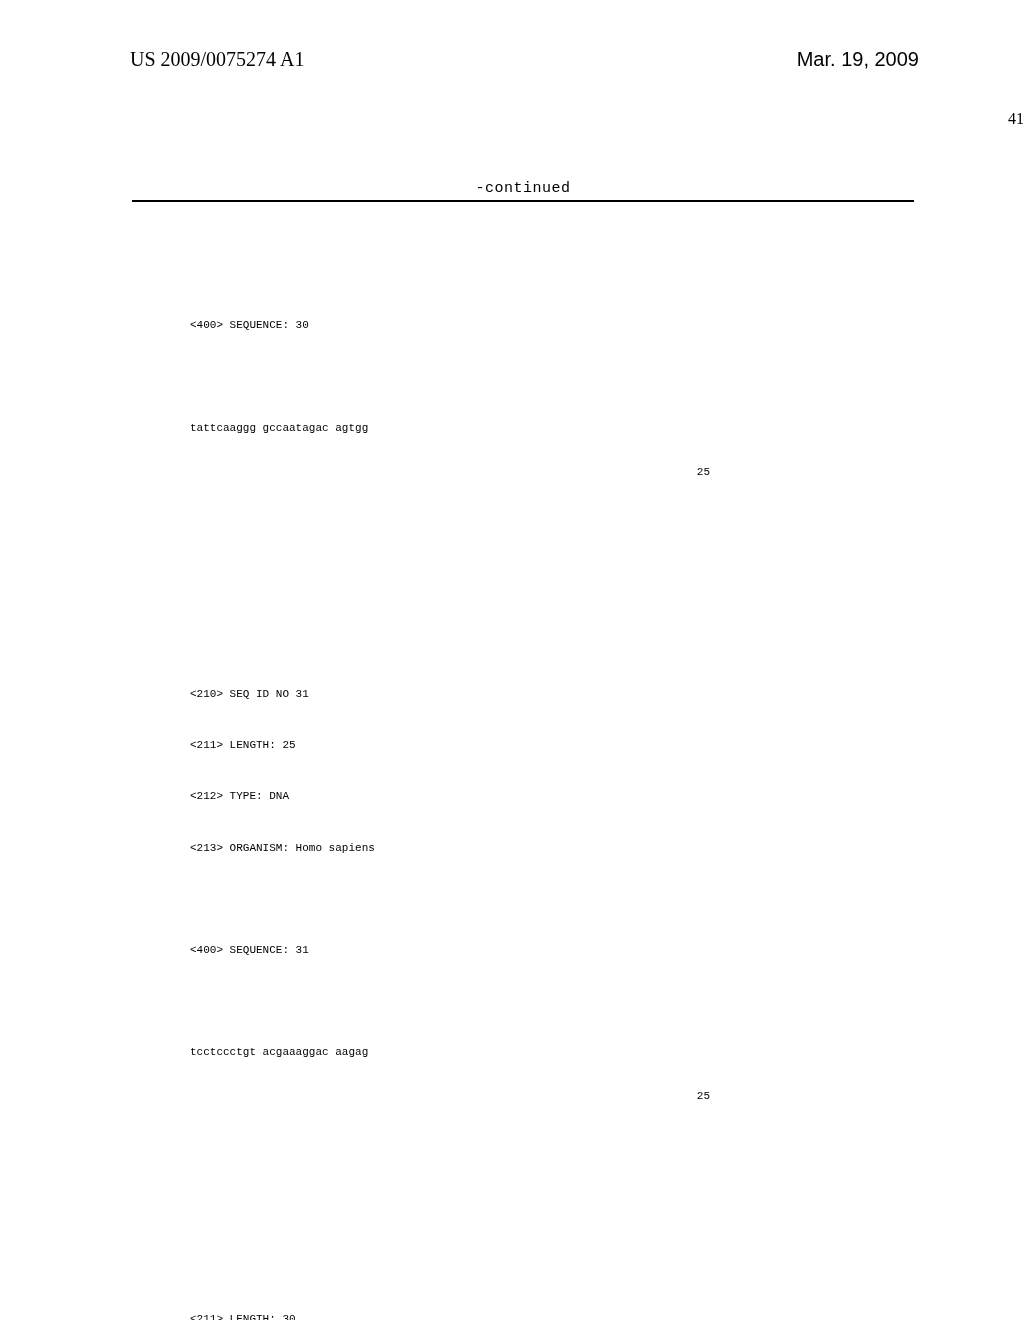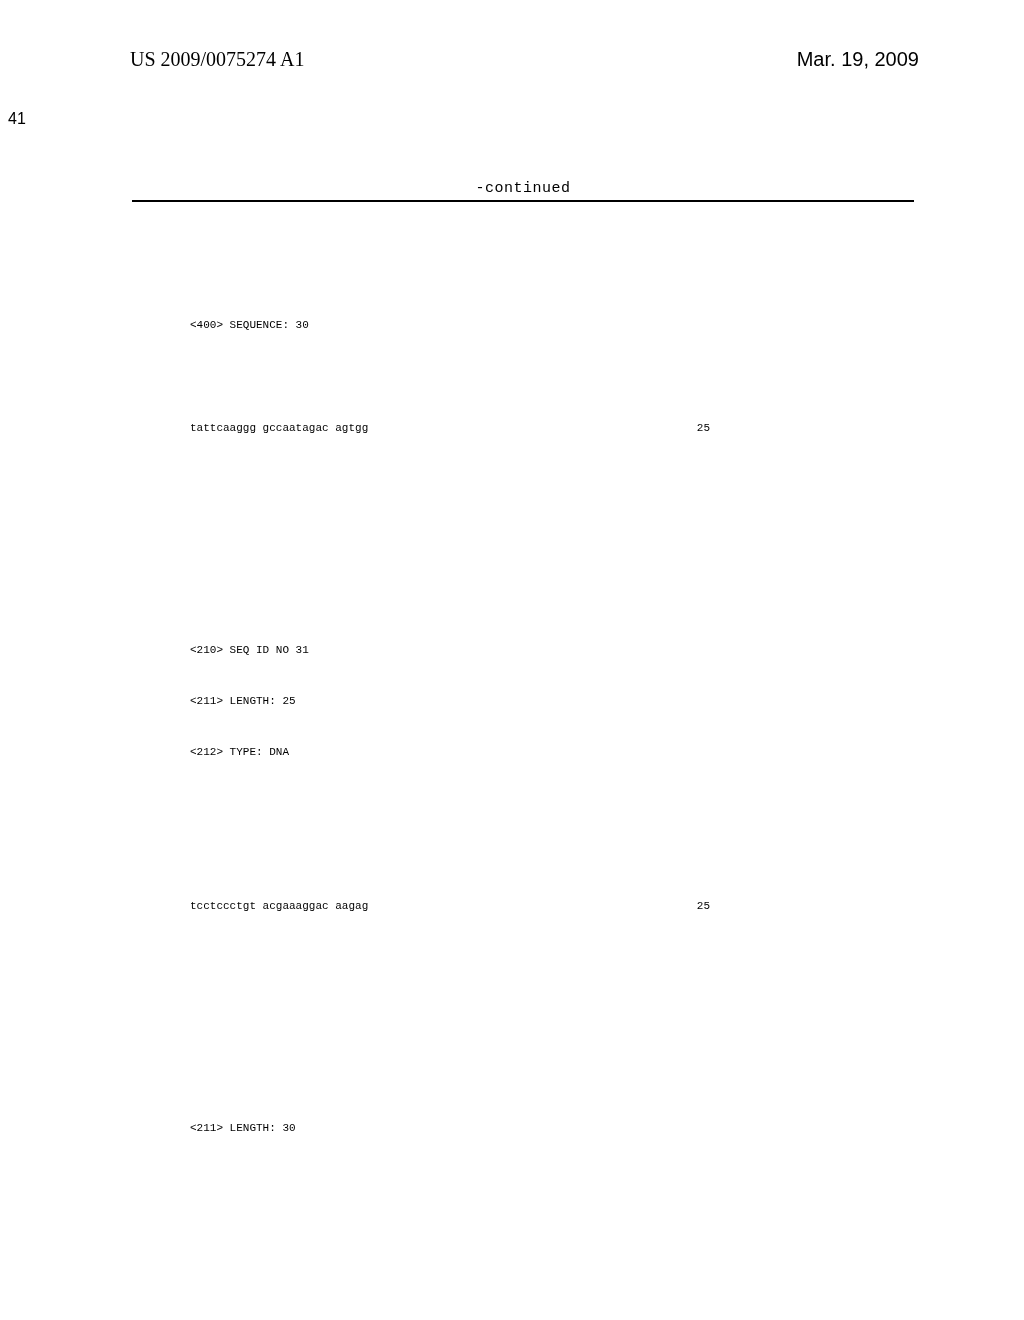--- a/index.html
+++ b/index.html
@@ -37,23 +37,23 @@
     right: 105px;
     top: 0;
     font-size: 20px;
     font-family: Liberation Sans, sans-serif;
   }
   .page-number {
     position: absolute;
     top: 110px;
     left: 8px;
     right: 0;
-    text-align: left;
+    text-align: right;
     font-size: 16px;
-    font-family: Liberation Sans, sans-serif;
+    font-family: Liberation Serif, serif;
   }
   .continued-wrap {
     position: absolute;
     top: 180px;
     left: 132px;
     right: 110px;
   }
   .continued-label {
     text-align: center;
     font-family: "Courier New", Courier, monospace;
@@ -90,20 +90,21 @@
     display: flex;
     justify-content: space-between;
     gap: 36px;
   }
   .seq-text {
     flex: 0 0 auto;
   }
   .seq-len {
     margin-left: auto;
     padding-right: 120px;
+    margin-top: 44px;
   }
   .first-block { margin-top: 0; }
 </style>
 </head>
 <body>
 
 <div class="page">
 
   <div class="header">
     <div class="pub-no">US 2009/0075274 A1</div>
@@ -129,21 +130,23 @@
         <span class="seq-len">25</span>
       </div>
     </div>
 
     
     <div class="seq-block">
       <span class="seq-meta"> </span>
       <span class="seq-meta">&lt;210&gt; SEQ ID NO 31</span>
       <span class="seq-meta">&lt;211&gt; LENGTH: 25</span>
       <span class="seq-meta">&lt;212&gt; TYPE: DNA</span>
+      <span class="seq-meta">&lt;213&gt; ORGANISM: Homo sapiens</span>
       <span class="seq-meta"> </span>
+      <span class="seq-meta">&lt;400&gt; SEQUENCE: 31</span>
       <span class="seq-meta"> </span>
       <div class="seq-row">
         <span class="seq-text">tcctccctgt acgaaaggac aagag</span>
         <span class="seq-len">25</span>
       </div>
     </div>
 
     
     <div class="seq-block">
       <span class="seq-meta"> </span>

